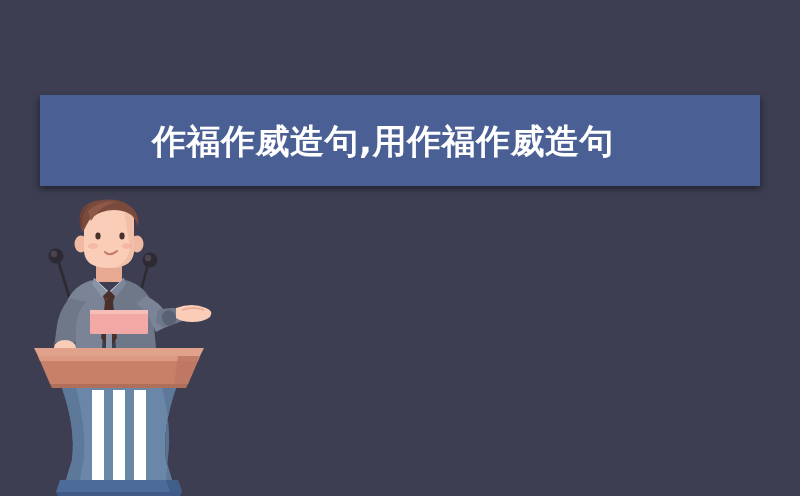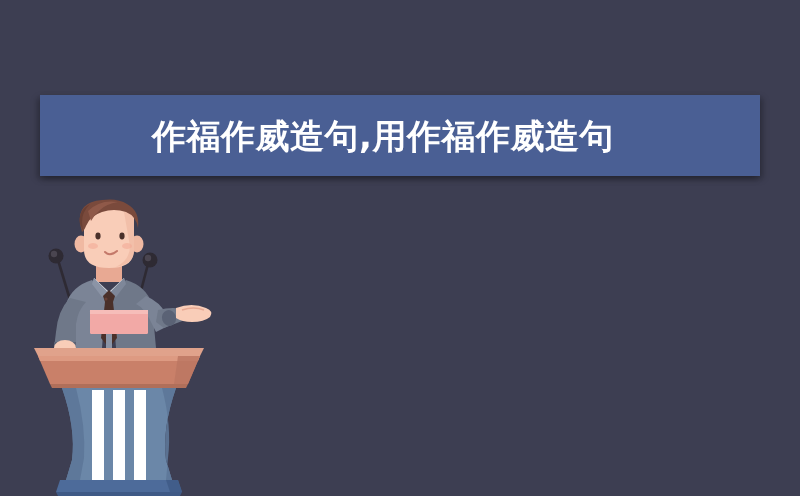--- a/index.html
+++ b/index.html
@@ -19,21 +19,21 @@
     background: #3d3e52;
     overflow: hidden;
   }
 
   
   #title-banner {
     position: absolute;
     left: 40px;
     top: 95px;
     width: 720px;
-    height: 81px;
+    height: 91px;
     background: #4a5f94;
     box-shadow: -3px 3px 6px rgba(0,0,0,0.25), 3px 3px 6px rgba(0,0,0,0.25);
     display: flex;
     align-items: center;
     justify-content: flex-start;
   }
   #title-text {
     margin-left: 112px;
     color: #ffffff;
     font-size: 34px;

